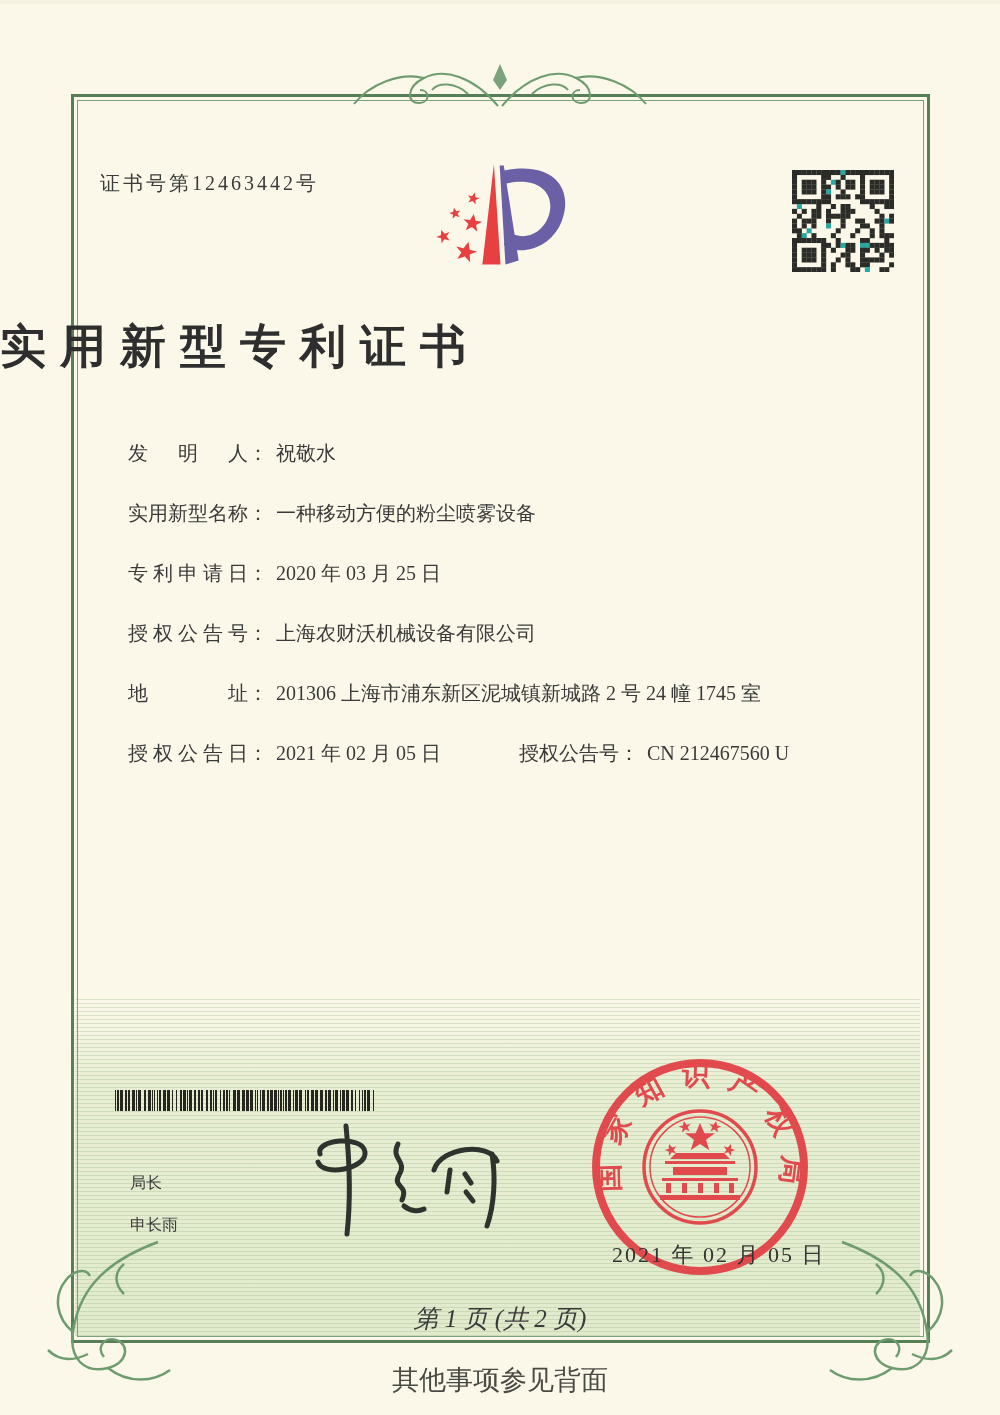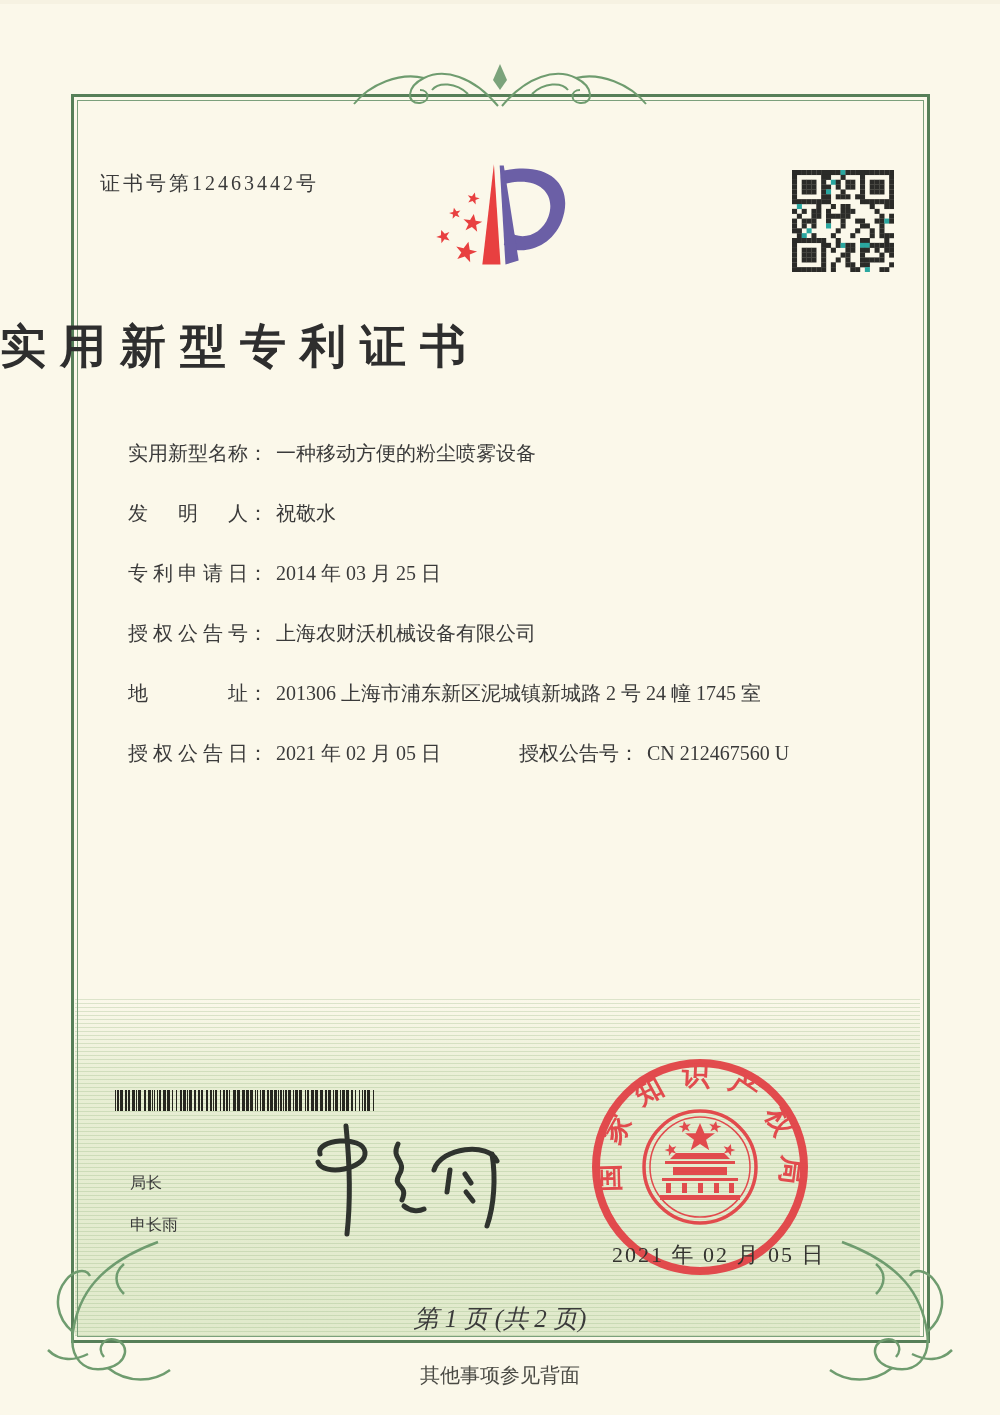--- a/index.html
+++ b/index.html
@@ -26,21 +26,21 @@
   .pair2{margin-left:78px;}
   .paras{position:absolute;left:128px;top:843px;width:748px;z-index:3;font-size:19.5px;
          line-height:43px;text-align:justify;}
   .paras p{margin:0;text-indent:2em;}
   .barcode{position:absolute;left:115px;top:1086px;z-index:3;}
   .director{position:absolute;left:130px;top:1158px;z-index:3;font-size:16px;line-height:42px;}
   .signature{position:absolute;left:268px;top:1112px;z-index:3;}
   .seal{position:absolute;left:583px;top:1046px;z-index:3;opacity:.9;}
   .seal-date{position:absolute;left:612px;top:1236px;z-index:4;font-size:22px;letter-spacing:2px;color:#33332f;}
   .page-num{position:absolute;left:0;top:1298px;width:100%;text-align:center;font-size:25px;z-index:3;font-style:italic;}
-  .back-note{position:absolute;left:0;top:1358px;width:100%;text-align:center;font-size:20px;z-index:3;color:#4a4a44;}
+  .back-note{position:absolute;left:0;top:1358px;width:100%;text-align:center;font-size:27px;z-index:3;color:#4a4a44;}
   .ornament-top{position:absolute;left:348px;top:50px;z-index:3;}
   .flourish-bl{position:absolute;left:28px;top:1230px;z-index:3;}
   .flourish-br{position:absolute;left:822px;top:1230px;z-index:3;transform:scaleX(-1);}
 </style>
 </head>
 <body>
 
 <div class="page">
 
   <svg class="ornament-top" width="304" height="58" viewBox="0 0 304 58">
@@ -331,27 +331,27 @@
       <rect x="63.14285714285714" y="97.14285714285714" width="5.057142857142857" height="5.057142857142857" fill="#2b2b28"></rect>
       <rect x="72.85714285714285" y="97.14285714285714" width="5.057142857142857" height="5.057142857142857" fill="#2aa7a0"></rect>
       <rect x="87.42857142857142" y="97.14285714285714" width="5.057142857142857" height="5.057142857142857" fill="#2b2b28"></rect>
       <rect x="92.28571428571428" y="97.14285714285714" width="5.057142857142857" height="5.057142857142857" fill="#2b2b28"></rect>
     </svg>
 
   <div class="title">实用新型专利证书</div>
 
   <div class="fields">
     <div class="row">
+      <span class="flabel">发明人</span><span class="colon">：</span><span>祝敬水</span>
+    </div>
+    <div class="row">
       <span class="flabel">实用新型名称</span><span class="colon">：</span><span>一种移动方便的粉尘喷雾设备</span>
     </div>
     <div class="row">
-      <span class="flabel">发明人</span><span class="colon">：</span><span>祝敬水</span>
-    </div>
-    <div class="row">
-      <span class="flabel">专利申请日</span><span class="colon">：</span><span>2014 年 03 月 25 日</span>
+      <span class="flabel">专利申请日</span><span class="colon">：</span><span>2020 年 03 月 25 日</span>
     </div>
     <div class="row">
       <span class="flabel">授权公告号</span><span class="colon">：</span><span>上海农财沃机械设备有限公司</span>
     </div>
     <div class="row">
       <span class="flabel">地址</span><span class="colon">：</span><span>201306 上海市浦东新区泥城镇新城路 2 号 24 幢 1745 室</span>
     </div>
     <div class="row">
       <span class="flabel">授权公告日</span><span class="colon">：</span><span>2021 年 02 月 05 日</span><span class="pair2"><span>授权公告号</span><span class="colon">：</span><span>CN 212467560 U</span></span>
     </div>

